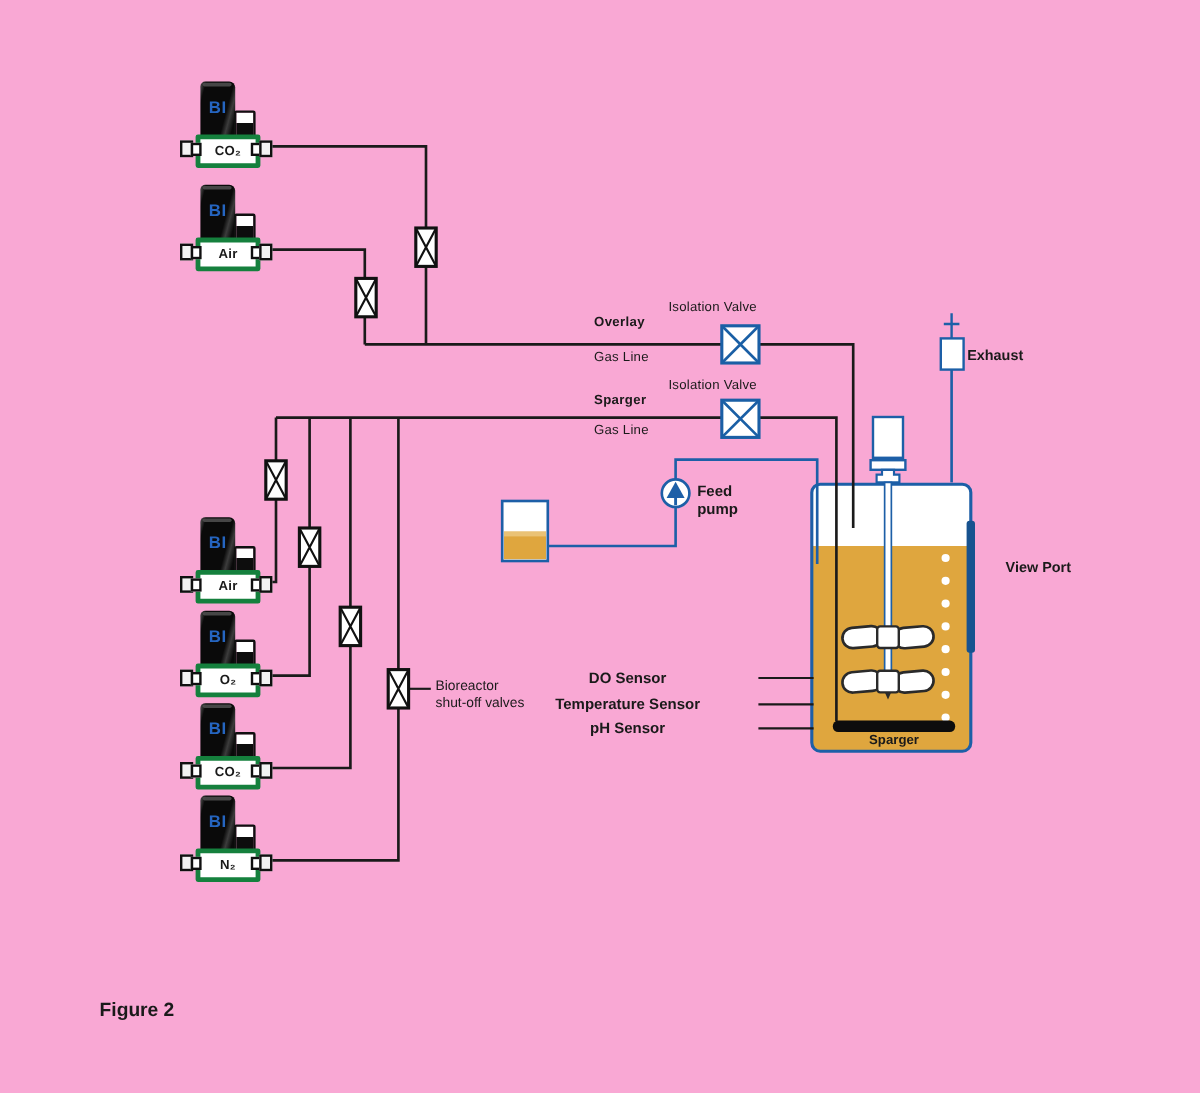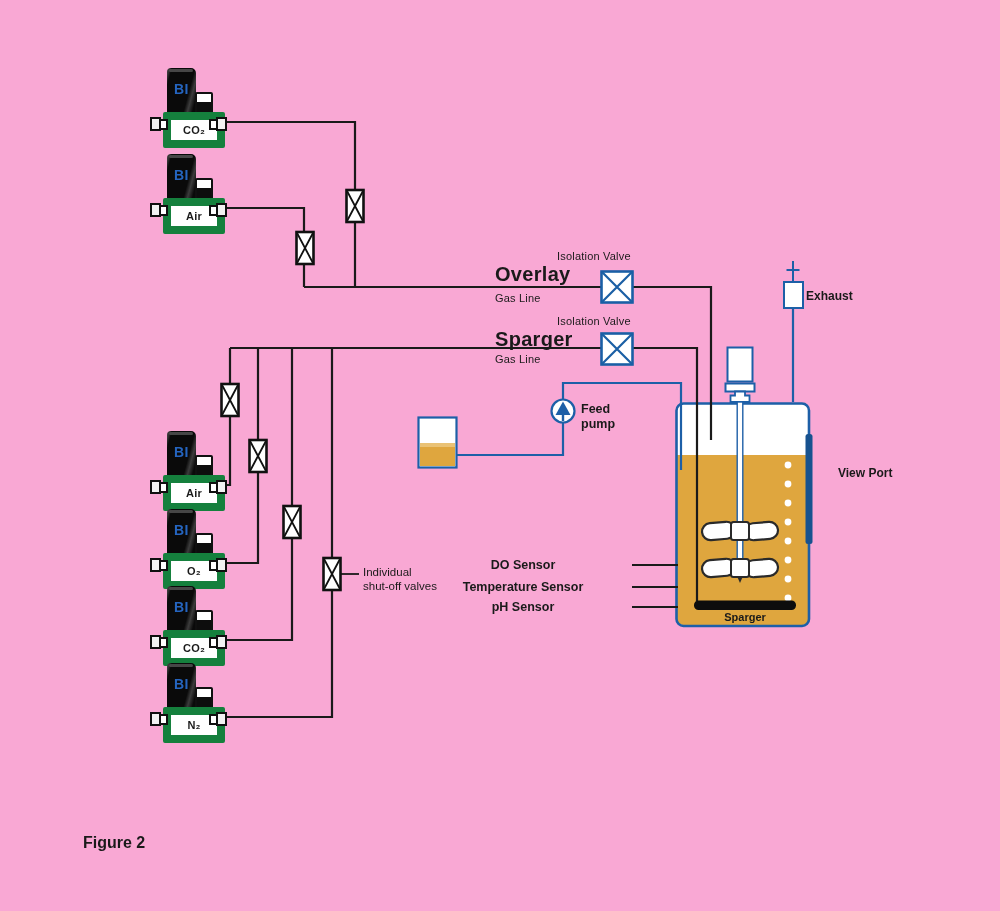--- a/index.html
+++ b/index.html
@@ -8,21 +8,21 @@
     --blue:#1d5fa7;
     --amber:#dfa63e;
     --brand:#2565c0;
   }
   #canvas{
     position:relative; width:1000px; height:911px; background:#f9a8d4; overflow:hidden;
     font-family:Liberation Sans, sans-serif; color:var(--ink);
   }
   #pipes{ position:absolute; left:0; top:0; }
   .lbl{ position:absolute; white-space:nowrap; }
-  .line-title{ font-size:20px; font-weight:700; letter-spacing:.3px; text-align:right; width:62px; }
+  .line-title{ font-size:11px; font-weight:700; letter-spacing:.3px; text-align:left; width:62px; }
   .line-sub{ font-size:11px; font-weight:500; text-align:left; width:62px; letter-spacing:.2px; }
   .valve-lbl{ font-size:11px; font-weight:500; width:120px; text-align:left; letter-spacing:.2px; }
   .sensor-lbl{ font-size:12.5px; font-weight:600; width:210px; text-align:center; }
   .note-lbl{ font-size:11.5px; font-weight:500; line-height:13.5px; white-space:nowrap; }
   .big-title{ font-size:27px; font-weight:700; letter-spacing:.5px; }
   .fig-cap{ font-size:16px; font-weight:700; }
   .pump-lbl{ font-size:12.5px; font-weight:700; line-height:15px; }
   .small-bold{ font-size:12px; font-weight:700; }
   .small-med{ font-size:12px; font-weight:600; }
   .sparger-lbl{ font-size:11px; font-weight:600; width:100px; text-align:center; }
@@ -42,21 +42,21 @@
     position:absolute; left:17px; top:13px; width:29px; text-align:center;
     color:var(--brand); font-weight:700; font-size:14px; letter-spacing:.5px;
   }
   .mfc .step{
     position:absolute; left:45px; top:24px; width:14px; height:20px;
     border:2px solid #101010; border-radius:2px;
     background:linear-gradient(180deg,#ffffff 0 42%,#0d0d0d 42%);
   }
   .mfc .base{
     position:absolute; left:13px; top:44px; width:46px; height:20px;
-    background:#fff; border:8px solid #15803d; border-radius:2px;
+    background:#fff; border:4px solid #15803d; border-radius:2px;
     display:flex; align-items:center; justify-content:center;
     font-size:11px; font-weight:700; letter-spacing:.2px;
   }
   .mfc .fit{ position:absolute; border:2px solid #101010; background:#f2f2f2; }
   .mfc .f1{ left:0;  top:49px; width:7px; height:10px; }
   .mfc .f2{ left:9px; top:51px; width:5px; height:7px; background:#fff; }
   .mfc .f3{ left:59px;top:51px; width:5px; height:7px; background:#fff; }
   .mfc .f4{ left:66px;top:49px; width:7px; height:10px; }
 </style>
 </head>
@@ -268,19 +268,19 @@
   <div class="lbl small-bold" style="left:806px; top:289px;">Exhaust</div>
   <div class="lbl small-med" style="left:838px; top:466px;">View Port</div>
 
   <div class="lbl sensor-lbl" style="left:418px; top:558px;">DO Sensor</div>
   <div class="lbl sensor-lbl" style="left:418px; top:580px;">Temperature Sensor</div>
   <div class="lbl sensor-lbl" style="left:418px; top:600px;">pH Sensor</div>
 
   <div class="lbl sparger-lbl" style="left:695px; top:611px;">Sparger</div>
 
   <div class="lbl note-lbl" style="left:363px; top:566px;">
-    <div>Individual</div>
+    <div>Bioreactor</div>
     <div>shut-off valves</div>
   </div>
 
   <div class="lbl fig-cap" style="left:83px;  top:834px;">Figure 2</div>
 
 </div>
 
 </body></html>

